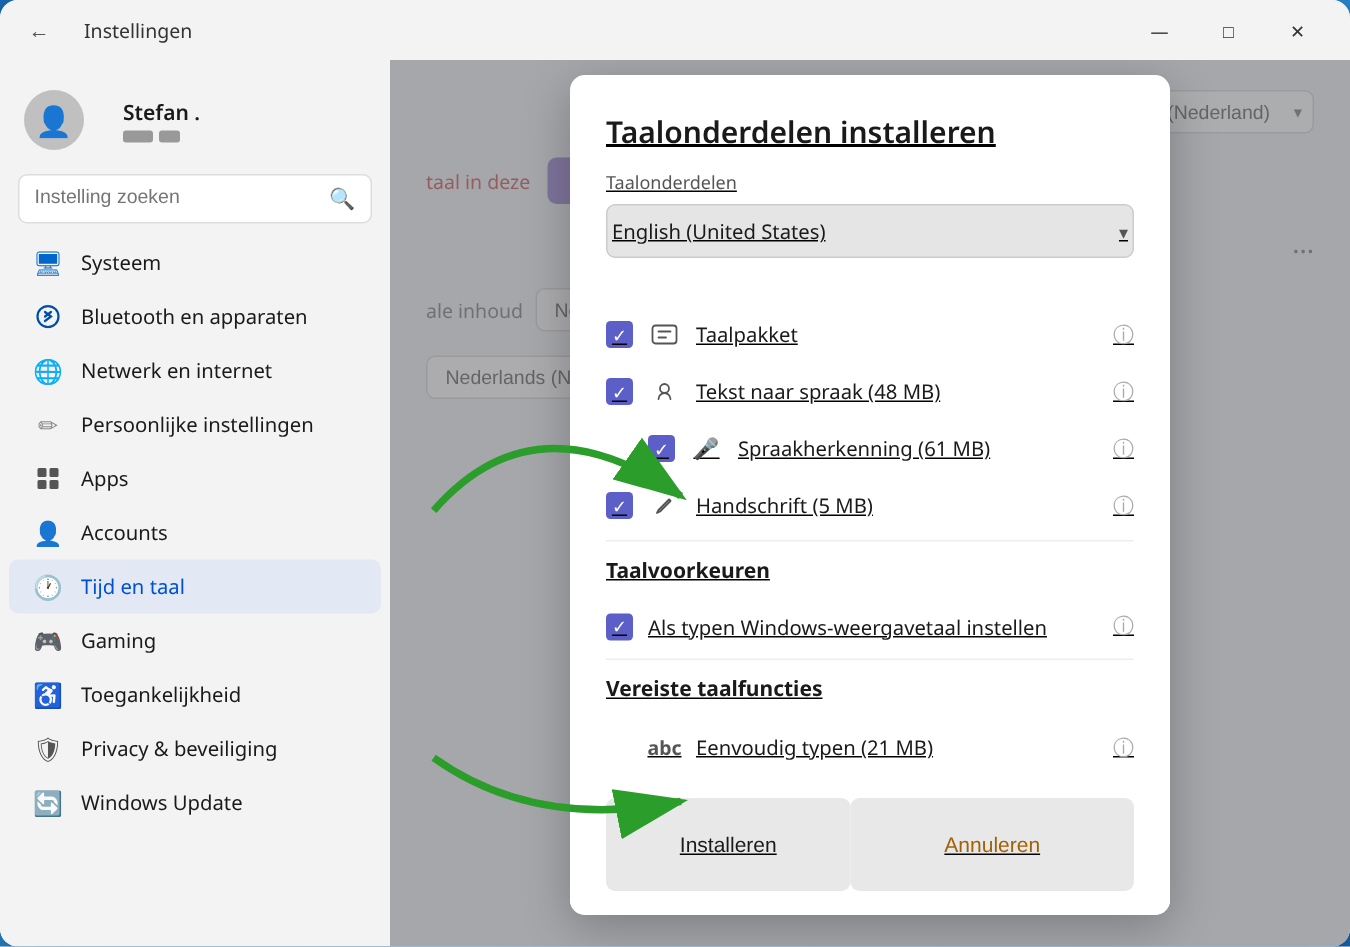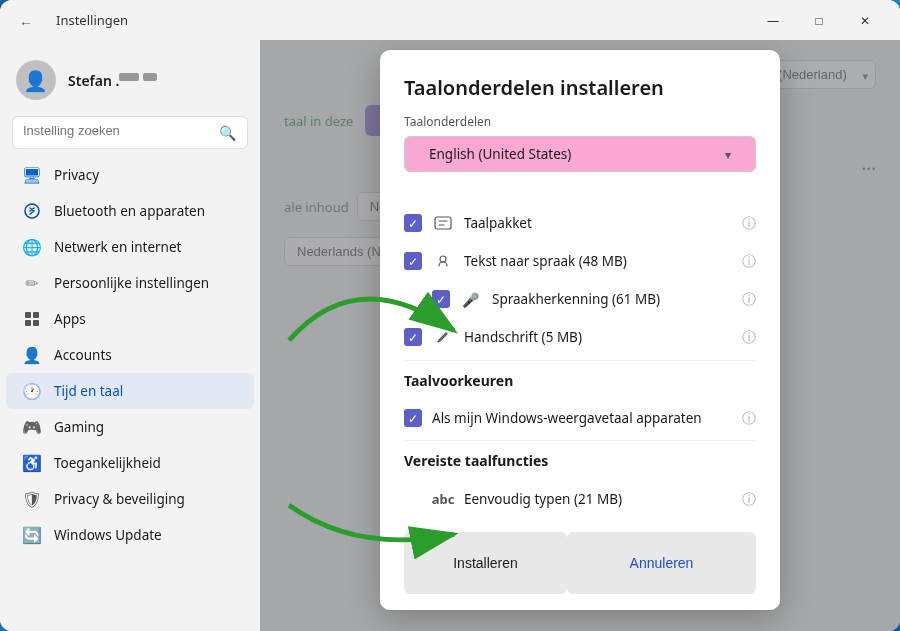--- a/index.html
+++ b/index.html
@@ -104,21 +104,22 @@
       border-radius: 50%;
       background: #c0c0c0;
       display: flex;
       align-items: center;
       justify-content: center;
       color: #555;
       font-size: 20px;
     }
     .user-info {
       display: flex;
-      flex-direction: row;
+      flex-direction: column;
+      margin-left: 14px;
     }
     .user-name {
       font-size: 14px;
       font-weight: 600;
       color: #1a1a1a;
     }
     .user-dots {
       display: flex;
       gap: 4px;
       margin-top: 2px;
@@ -220,21 +221,21 @@
     }
 
     .add-lang-row {
       display: flex;
       align-items: center;
       gap: 12px;
       margin-bottom: 20px;
     }
     .add-lang-text {
       font-size: 13px;
-      color: #15803d;
+      color: #b91c1c;
     }
     .add-lang-btn {
       background: #7c5ccc;
       color: white;
       border: none;
       border-radius: 6px;
       padding: 8px 16px;
       font-size: 13px;
       cursor: pointer;
     }
@@ -260,20 +261,21 @@
     
     .modal-overlay {
       position: absolute;
       top: 0; left: 0; right: 0; bottom: 0;
       background: rgba(0,0,0,0.3);
       display: flex;
       align-items: flex-start;
       justify-content: center;
       padding-top: 0;
       z-index: 10;
+      text-decoration: underline;
     }
 
     .modal {
       background: white;
       border-radius: 10px;
       width: 400px;
       max-height: 560px;
       box-shadow: 0 8px 32px rgba(0,0,0,0.25);
       display: flex;
       flex-direction: column;
@@ -293,24 +295,24 @@
 
     .modal-label {
       font-size: 12px;
       color: #555;
       margin-bottom: 6px;
     }
 
     .modal-select-row {
       display: flex;
       align-items: flex-end;
-      background: #f9a8d4;
+      background: #e5e5e5;
       border: 1px solid #ccc;
       border-radius: 6px;
-      padding: 8px 24px;
+      padding: 8px 3px;
       margin-bottom: 16px;
       cursor: pointer;
     }
     .modal-select-text {
       flex: 1;
       font-size: 13.5px;
       color: #1a1a1a;
     }
     .modal-select-arrow {
       color: #555;
@@ -397,21 +399,21 @@
       color: #1a1a1a;
       border: none;
       border-radius: 6px;
       padding: 10px;
       font-size: 14px;
       cursor: pointer;
     }
     .btn-cancel {
       flex: 1;
       background: #e8e8e8;
-      color: #1d4ed8;
+      color: #a16207;
       border: none;
       border-radius: 6px;
       padding: 23px;
       font-size: 14px;
       cursor: pointer;
     }
 
     
     .arrow-container {
       position: absolute;
@@ -458,21 +460,21 @@
         </div>
       </div>
 
       <div class="search-box">
         <input type="text" placeholder="Instelling zoeken" style="">
         <span class="search-icon">🔍</span>
       </div>
 
       <div class="nav-item">
         <span class="nav-icon systeem">🖥</span>
-        <span>Privacy</span>
+        <span>Systeem</span>
       </div>
       <div class="nav-item">
         <span class="nav-icon bluetooth">
           <svg width="16" height="16" viewBox="0 0 16 16" fill="none">
             <circle cx="8" cy="8" r="7" stroke="#0050aa" stroke-width="1.5" fill="none"></circle>
             <path d="M6 5l4 3-4 3M10 5l-4 3" stroke="#0050aa" stroke-width="1.5" stroke-linecap="round"></path>
           </svg>
         </span>
         <span>Bluetooth en apparaten</span>
       </div>
@@ -608,21 +610,21 @@
               <span class="check-label">Handschrift (5 MB)</span>
               <span class="check-info">ⓘ</span>
             </div>
 
             <div class="divider"></div>
 
             <div class="section-title" style="margin-top:10px;">Taalvoorkeuren</div>
 
             <div class="check-item">
               <div class="checkbox">✓</div>
-              <span class="check-label">Als mijn Windows-weergavetaal apparaten</span>
+              <span class="check-label">Als typen Windows-weergavetaal instellen</span>
               <span class="check-info">ⓘ</span>
             </div>
 
             <div class="divider"></div>
 
             <div class="section-title" style="margin-top:10px;">Vereiste taalfuncties</div>
 
             <div class="no-check-item">
               <div style="width:18px;height:18px;flex-shrink:0;"></div>
               <span class="check-icon" style="font-size:13px;font-weight:bold;color:#555;">abc</span>

